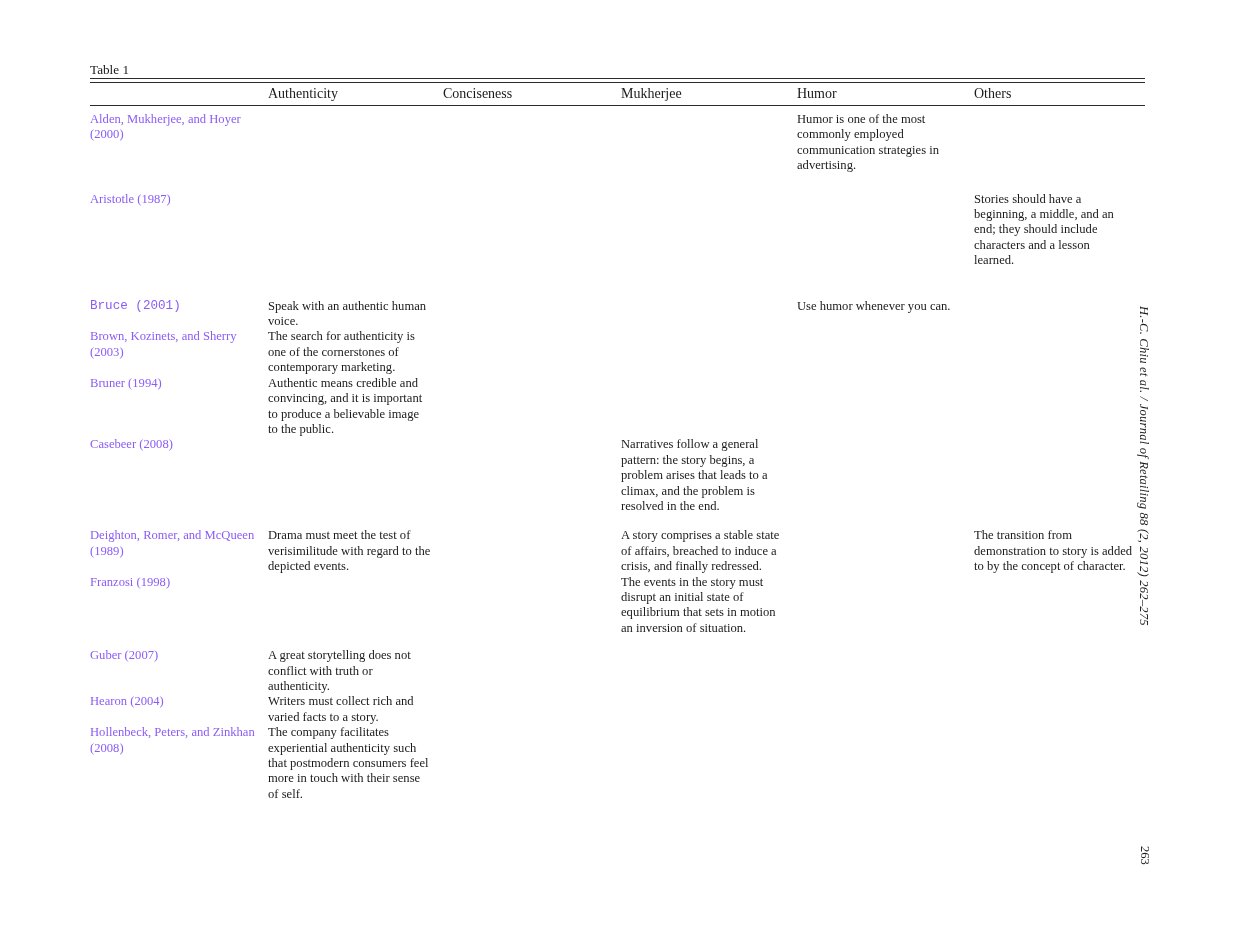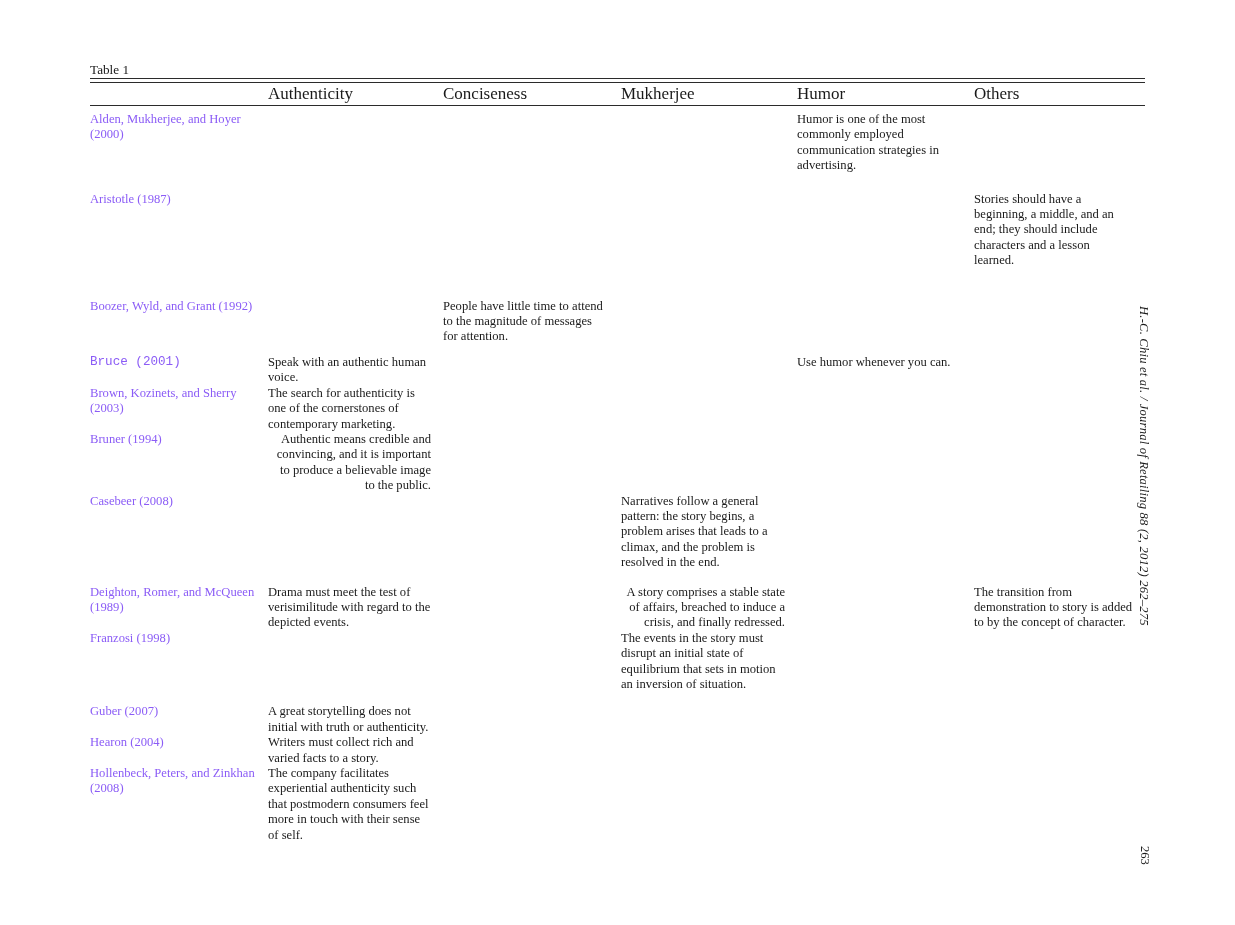--- a/index.html
+++ b/index.html
@@ -53,21 +53,21 @@
   table.maintable col.c-ref    { width: 178px; }
   table.maintable col.c-auth   { width: 175px; }
   table.maintable col.c-conc   { width: 178px; }
   table.maintable col.c-rev    { width: 176px; }
   table.maintable col.c-hum    { width: 177px; }
   table.maintable col.c-oth    { width: 171px; }
 
   thead tr.head-row th {
     text-align: left;
     font-weight: normal;
-    font-size: 17px;
+    font-size: 14px;
     line-height: 15.4px;
     padding: 3px 10px 4px 0;
     border-top: 1px solid #2b2b2b;
     border-bottom: 1px solid #2b2b2b;
     vertical-align: bottom;
     color: #1a1a1a;
   }
   
   thead tr.rule-row td {
     padding: 0;
@@ -158,78 +158,70 @@
           </tr>
           <tr>
             <td class="refcell" style="padding-bottom: 30px; padding-top: 0px;">Aristotle (1987)</td>
             <td style="padding-bottom: 30px; padding-top: 0px;"></td>
             <td style="padding-bottom: 30px; padding-top: 0px;"></td>
             <td style="padding-bottom: 30px; padding-top: 0px;"></td>
             <td style="padding-bottom: 30px; padding-top: 0px;"></td>
             <td style="padding-bottom: 30px; padding-top: 0px;">Stories should have a beginning, a middle, and an end; they should include characters and a lesson learned.</td>
           </tr>
           <tr>
-            <td class="refcell" style="padding-bottom: 10px; padding-top: 0px;">Boozer, Wyld, and Grant (1992)</td>
-            <td style="padding-bottom: 10px; padding-top: 0px;"></td>
-            <td style="padding-bottom: 10px; padding-top: 0px;">People have little time to attend to the magnitude of messages for attention.</td>
-            <td style="padding-bottom: 10px; padding-top: 0px;"></td>
-            <td style="padding-bottom: 10px; padding-top: 0px;"></td>
-            <td style="padding-bottom: 10px; padding-top: 0px;"></td>
-          </tr>
-          <tr>
             <td class="refcell" style="padding-bottom: 0px; padding-top: 0px; font-family: Liberation Mono, monospace;">Bruce (2001)</td>
             <td style="padding-bottom: 0px; padding-top: 0px;">Speak with an authentic human voice.</td>
             <td style="padding-bottom: 0px; padding-top: 0px;"></td>
             <td style="padding-bottom: 0px; padding-top: 0px;"></td>
             <td style="padding-bottom: 0px; padding-top: 0px;">Use humor whenever you can.</td>
             <td style="padding-bottom: 0px; padding-top: 0px;"></td>
           </tr>
           <tr>
             <td class="refcell" style="padding-bottom: 0px; padding-top: 0px;">Brown, Kozinets, and Sherry (2003)</td>
             <td style="padding-bottom: 0px; padding-top: 0px;">The search for authenticity is one of the cornerstones of contemporary marketing.</td>
             <td style="padding-bottom: 0px; padding-top: 0px;"></td>
             <td style="padding-bottom: 0px; padding-top: 0px;"></td>
             <td style="padding-bottom: 0px; padding-top: 0px;"></td>
             <td style="padding-bottom: 0px; padding-top: 0px;"></td>
           </tr>
           <tr>
             <td class="refcell" style="padding-bottom: 0px; padding-top: 0px; margin-left: 42px;">Bruner (1994)</td>
-            <td style="padding-bottom: 0px; padding-top: 0px; text-align: right;">Authentic means credible and convincing, and it is important to produce a believable image to the public.</td>
+            <td style="padding-bottom: 0px; padding-top: 0px;">Authentic means credible and convincing, and it is important to produce a believable image to the public.</td>
             <td style="padding-bottom: 0px; padding-top: 0px;"></td>
             <td style="padding-bottom: 0px; padding-top: 0px;"></td>
             <td style="padding-bottom: 0px; padding-top: 0px;"></td>
             <td style="padding-bottom: 0px; padding-top: 0px;"></td>
           </tr>
           <tr>
             <td class="refcell" style="padding-bottom: 14px; padding-top: 0px;">Casebeer (2008)</td>
             <td style="padding-bottom: 14px; padding-top: 0px;"></td>
             <td style="padding-bottom: 14px; padding-top: 0px;"></td>
             <td style="padding-bottom: 14px; padding-top: 0px; margin-left: 36px;">Narratives follow a general pattern: the story begins, a problem arises that leads to a climax, and the problem is resolved in the end.</td>
             <td style="padding-bottom: 14px; padding-top: 0px;"></td>
             <td style="padding-bottom: 14px; padding-top: 0px;"></td>
           </tr>
           <tr>
             <td class="refcell" style="padding-bottom: 0px; padding-top: 0px;">Deighton, Romer, and McQueen (1989)</td>
             <td style="padding-bottom: 0px; padding-top: 0px;">Drama must meet the test of verisimilitude with regard to the depicted events.</td>
             <td style="padding-bottom: 0px; padding-top: 0px;"></td>
-            <td style="padding-bottom: 0px; padding-top: 0px; text-align: right;">A story comprises a stable state of affairs, breached to induce a crisis, and finally redressed.</td>
+            <td style="padding-bottom: 0px; padding-top: 0px;">A story comprises a stable state of affairs, breached to induce a crisis, and finally redressed.</td>
             <td style="padding-bottom: 0px; padding-top: 0px;"></td>
             <td style="padding-bottom: 0px; padding-top: 0px;">The transition from demonstration to story is added to by the concept of character.</td>
           </tr>
           <tr>
             <td class="refcell" style="padding-bottom: 12px; padding-top: 0px;">Franzosi (1998)</td>
             <td style="padding-bottom: 12px; padding-top: 0px;"></td>
             <td style="padding-bottom: 12px; padding-top: 0px;"></td>
             <td style="padding-bottom: 12px; padding-top: 0px;">The events in the story must disrupt an initial state of equilibrium that sets in motion an inversion of situation.</td>
             <td style="padding-bottom: 12px; padding-top: 0px;"></td>
             <td style="padding-bottom: 12px; padding-top: 0px;"></td>
           </tr>
           <tr>
             <td class="refcell" style="padding-bottom: 0px; padding-top: 0px;">Guber (2007)</td>
-            <td style="padding-bottom: 0px; padding-top: 0px;">A great storytelling does not initial with truth or authenticity.</td>
+            <td style="padding-bottom: 0px; padding-top: 0px;">A great storytelling does not conflict with truth or authenticity.</td>
             <td style="padding-bottom: 0px; padding-top: 0px;"></td>
             <td style="padding-bottom: 0px; padding-top: 0px;"></td>
             <td style="padding-bottom: 0px; padding-top: 0px;"></td>
             <td style="padding-bottom: 0px; padding-top: 0px;"></td>
           </tr>
           <tr>
             <td class="refcell" style="padding-bottom: 0px; padding-top: 0px;">Hearon (2004)</td>
             <td style="padding-bottom: 0px; padding-top: 0px;">Writers must collect rich and varied facts to a story.</td>
             <td style="padding-bottom: 0px; padding-top: 0px;"></td>
             <td style="padding-bottom: 0px; padding-top: 0px;"></td>

